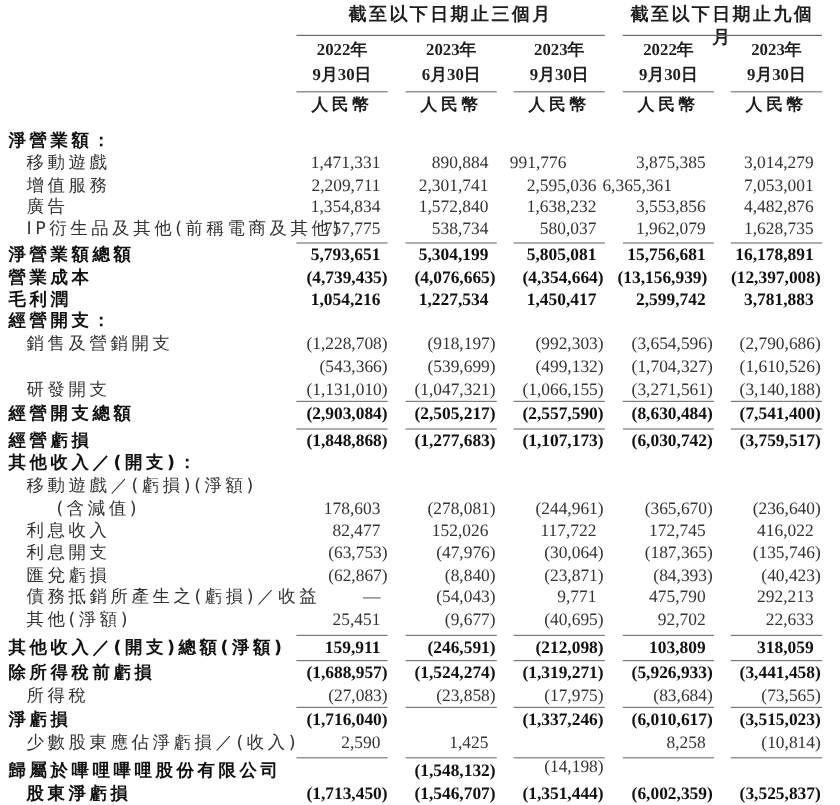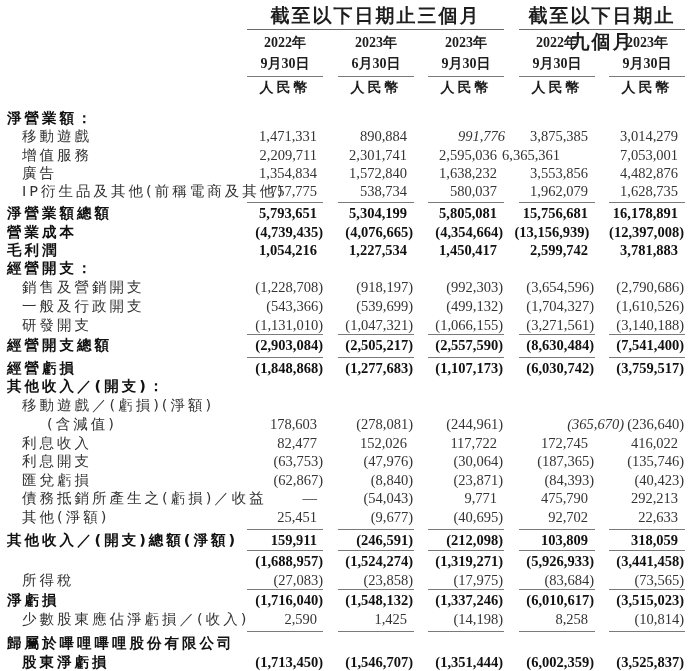--- a/index.html
+++ b/index.html
@@ -1,19 +1,19 @@
 <!DOCTYPE html>
 <html><head>
 <meta charset="utf-8">
 <style>
   html, body { margin:0; padding:0; background:#ffffff; }
   body { width:700px; height:671px; overflow:hidden; position:relative;
          font-family:"DejaVu Serif","Liberation Serif",serif; color:#1e1e1e; }
   .page { position:absolute; left:0; top:0; width:700px; height:671px; }
-  .grp-title { position:absolute; top:3px; height:22px; font-size:19px; font-weight:bold;
+  .grp-title { position:absolute; top:3px; height:22px; font-size:15px; font-weight:bold;
                text-align:center; letter-spacing:2px; font-family:"DejaVu Sans","Liberation Sans",sans-serif; }
   .grp-line { position:absolute; height:0; border-top:1.5px solid #6a6a6a; }
   .col-head { position:absolute; width:76px; text-align:center; font-size:14px; font-weight:bold;
               font-family:"Liberation Serif",serif; line-height:19px; }
   .cur { position:absolute; width:76px; text-align:center; font-size:14px;
          font-family:"DejaVu Sans","Liberation Sans",sans-serif; letter-spacing:3px; font-weight:bold; }
   .col-line { position:absolute; height:0; border-top:1.5px solid #7a7a7a; }
   .row { position:absolute; left:0; width:700px; height:19px; }
   .lbl { position:absolute; top:0; white-space:nowrap; font-size:14.5px; line-height:19px;
          font-family:"DejaVu Sans","Liberation Sans",sans-serif; letter-spacing:3px; }
@@ -63,21 +63,21 @@
         <div class="cell b" style="left: 233px;"></div>
         <div class="cell b" style="left: 323px;"></div>
         <div class="cell b" style="left: 413px;"></div>
         <div class="cell b" style="left: 504px;"></div>
         <div class="cell b" style="left: 594px;"></div>
       </div>
       <div class="row" style="top: 127px;">
         <div class="lbl n" style="left: 22px;">移動遊戲</div>
         <div class="cell" style="left: 233px;">1,471,331</div>
         <div class="cell" style="left: 323px;">890,884</div>
-        <div class="cell" style="left: 421px; font-style: italic;">991,776</div>
+        <div class="cell" style="left: 388px;">991,776</div>
         <div class="cell" style="left: 504px;">3,875,385</div>
         <div class="cell" style="left: 594px;">3,014,279</div>
       </div>
       <div class="row" style="top: 146px;">
         <div class="lbl n" style="left: 22px;">增值服務</div>
         <div class="cell" style="left: 233px;">2,209,711</div>
         <div class="cell" style="left: 323px;">2,301,741</div>
         <div class="cell" style="left: 413px;">2,595,036</div>
         <div class="cell" style="left: 476px;">6,365,361</div>
         <div class="cell" style="left: 594px;">7,053,001</div>
@@ -137,21 +137,20 @@
       </div>
       <div class="row" style="top: 278px;">
         <div class="lbl n" style="left: 22px;">銷售及營銷開支</div>
         <div class="cell" style="left: 239px;">(1,228,708)</div>
         <div class="cell" style="left: 329px;">(918,197)</div>
         <div class="cell" style="left: 419px;">(992,303)</div>
         <div class="cell" style="left: 510px;">(3,654,596)</div>
         <div class="cell" style="left: 600px;">(2,790,686)</div>
       </div>
       <div class="row" style="top: 297px;">
-        <div class="lbl n" style="left: 22px;">一般及行政開支</div>
         <div class="cell" style="left: 239px;">(543,366)</div>
         <div class="cell" style="left: 329px;">(539,699)</div>
         <div class="cell" style="left: 419px;">(499,132)</div>
         <div class="cell" style="left: 510px;">(1,704,327)</div>
         <div class="cell" style="left: 600px;">(1,610,526)</div>
       </div>
       <div class="row" style="top: 316px;">
         <div class="lbl n" style="left: 22px;">研發開支</div>
         <div class="cell" style="left: 239px;">(1,131,010)</div>
         <div class="cell" style="left: 329px;">(1,047,321)</div>
@@ -199,21 +198,21 @@
         <div class="cell" style="left: 323px;"></div>
         <div class="cell" style="left: 413px;"></div>
         <div class="cell" style="left: 504px;"></div>
         <div class="cell" style="left: 594px;"></div>
       </div>
       <div class="row" style="top: 415px;">
         <div class="lbl n" style="left: 47px;">(含減值)</div>
         <div class="cell" style="left: 233px;">178,603</div>
         <div class="cell" style="left: 329px; text-align: right;">(278,081)</div>
         <div class="cell" style="left: 419px;">(244,961)</div>
-        <div class="cell" style="left: 540px; font-style: italic;">(365,670)</div>
+        <div class="cell" style="left: 510px;">(365,670)</div>
         <div class="cell" style="left: 600px;">(236,640)</div>
       </div>
       <div class="row" style="top: 434px;">
         <div class="lbl n" style="left: 22px;">利息收入</div>
         <div class="cell" style="left: 233px;">82,477</div>
         <div class="cell" style="left: 323px;">152,026</div>
         <div class="cell" style="left: 413px;">117,722</div>
         <div class="cell" style="left: 504px;">172,745</div>
         <div class="cell" style="left: 594px;">416,022</div>
       </div>
@@ -256,20 +255,21 @@
         <div class="cell b" style="left: 419px;">(212,098)</div>
         <div class="cell b" style="left: 504px;">103,809</div>
         <div class="cell b" style="left: 594px;">318,059</div>
       </div>
       <div class="rule" style="left: 247px; top: 529px;"></div>
       <div class="rule" style="left: 338px; top: 529px;"></div>
       <div class="rule" style="left: 428px; top: 529px;"></div>
       <div class="rule" style="left: 519px; top: 529px;"></div>
       <div class="rule" style="left: 609px; top: 529px;"></div>
       <div class="row" style="top: 552px;">
+        <div class="lbl b" style="left: 7px;">除所得稅前虧損</div>
         <div class="cell b" style="left: 239px;">(1,688,957)</div>
         <div class="cell b" style="left: 329px;">(1,524,274)</div>
         <div class="cell b" style="left: 419px;">(1,319,271)</div>
         <div class="cell b" style="left: 510px;">(5,926,933)</div>
         <div class="cell b" style="left: 600px;">(3,441,458)</div>
       </div>
       <div class="rule" style="left: 247px; top: 550px;"></div>
       <div class="rule" style="left: 338px; top: 550px;"></div>
       <div class="rule" style="left: 428px; top: 550px;"></div>
       <div class="rule" style="left: 519px; top: 550px;"></div>
@@ -278,35 +278,35 @@
         <div class="lbl n" style="left: 22px;">所得稅</div>
         <div class="cell" style="left: 239px;">(27,083)</div>
         <div class="cell" style="left: 329px;">(23,858)</div>
         <div class="cell" style="left: 419px;">(17,975)</div>
         <div class="cell" style="left: 510px;">(83,684)</div>
         <div class="cell" style="left: 600px;">(73,565)</div>
       </div>
       <div class="row" style="top: 591px; padding-left: 44px;">
         <div class="lbl b" style="left: 7px;">淨虧損</div>
         <div class="cell b" style="left: 239px;">(1,716,040)</div>
-        <div class="cell b" style="left: 329px;">(1,548,132)</div>
+        <div class="cell b" style="left: 329px; margin-top: 43px;">(1,548,132)</div>
         <div class="cell b" style="left: 419px;">(1,337,246)</div>
         <div class="cell b" style="left: 510px;">(6,010,617)</div>
         <div class="cell b" style="left: 600px;">(3,515,023)</div>
       </div>
       <div class="rule" style="left: 247px; top: 589px;"></div>
       <div class="rule" style="left: 338px; top: 589px;"></div>
       <div class="rule" style="left: 428px; top: 589px;"></div>
       <div class="rule" style="left: 519px; top: 589px;"></div>
       <div class="rule" style="left: 609px; top: 589px;"></div>
       <div class="row" style="top: 610px;">
         <div class="lbl n" style="left: 22px;">少數股東應佔淨虧損／(收入)</div>
         <div class="cell" style="left: 233px;">2,590</div>
         <div class="cell" style="left: 323px;">1,425</div>
-        <div class="cell" style="left: 419px;">(14,198)</div>
+        <div class="cell" style="left: 419px; margin-top: 20px;">(14,198)</div>
         <div class="cell" style="left: 504px;">8,258</div>
         <div class="cell" style="left: 600px;">(10,814)</div>
       </div>
       <div class="rule" style="left: 247px; top: 631px;"></div>
       <div class="rule" style="left: 338px; top: 631px;"></div>
       <div class="rule" style="left: 428px; top: 631px;"></div>
       <div class="rule" style="left: 519px; top: 631px;"></div>
       <div class="rule" style="left: 609px; top: 631px;"></div>
       <div class="row" style="top: 634px;">
         <div class="lbl b" style="left: 7px;">歸屬於嗶哩嗶哩股份有限公司</div>

